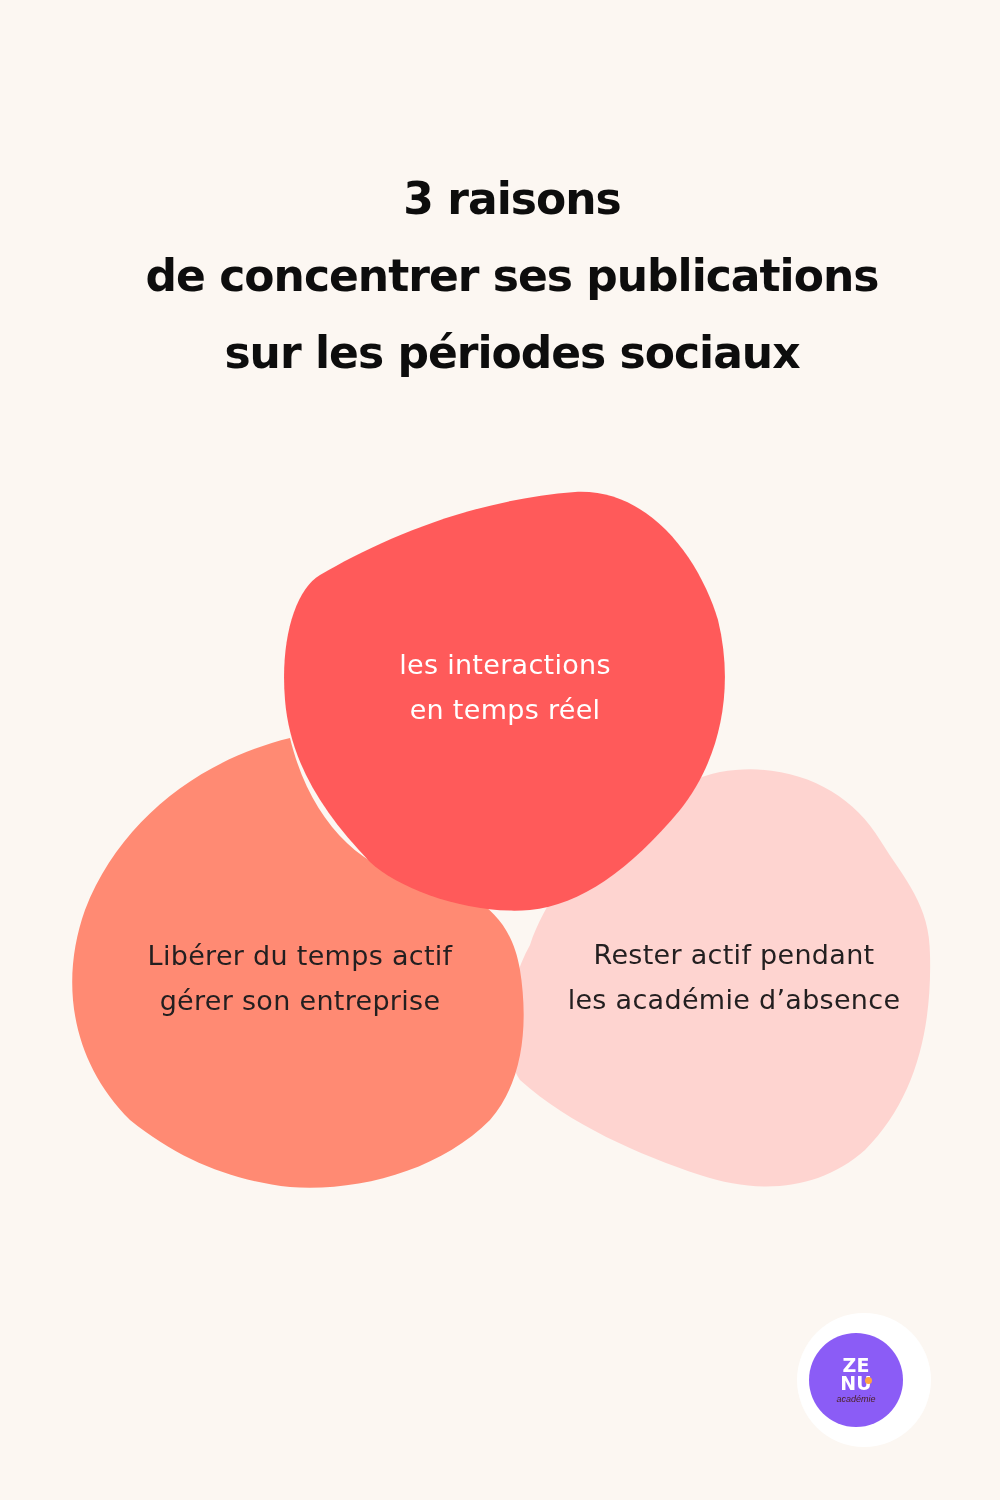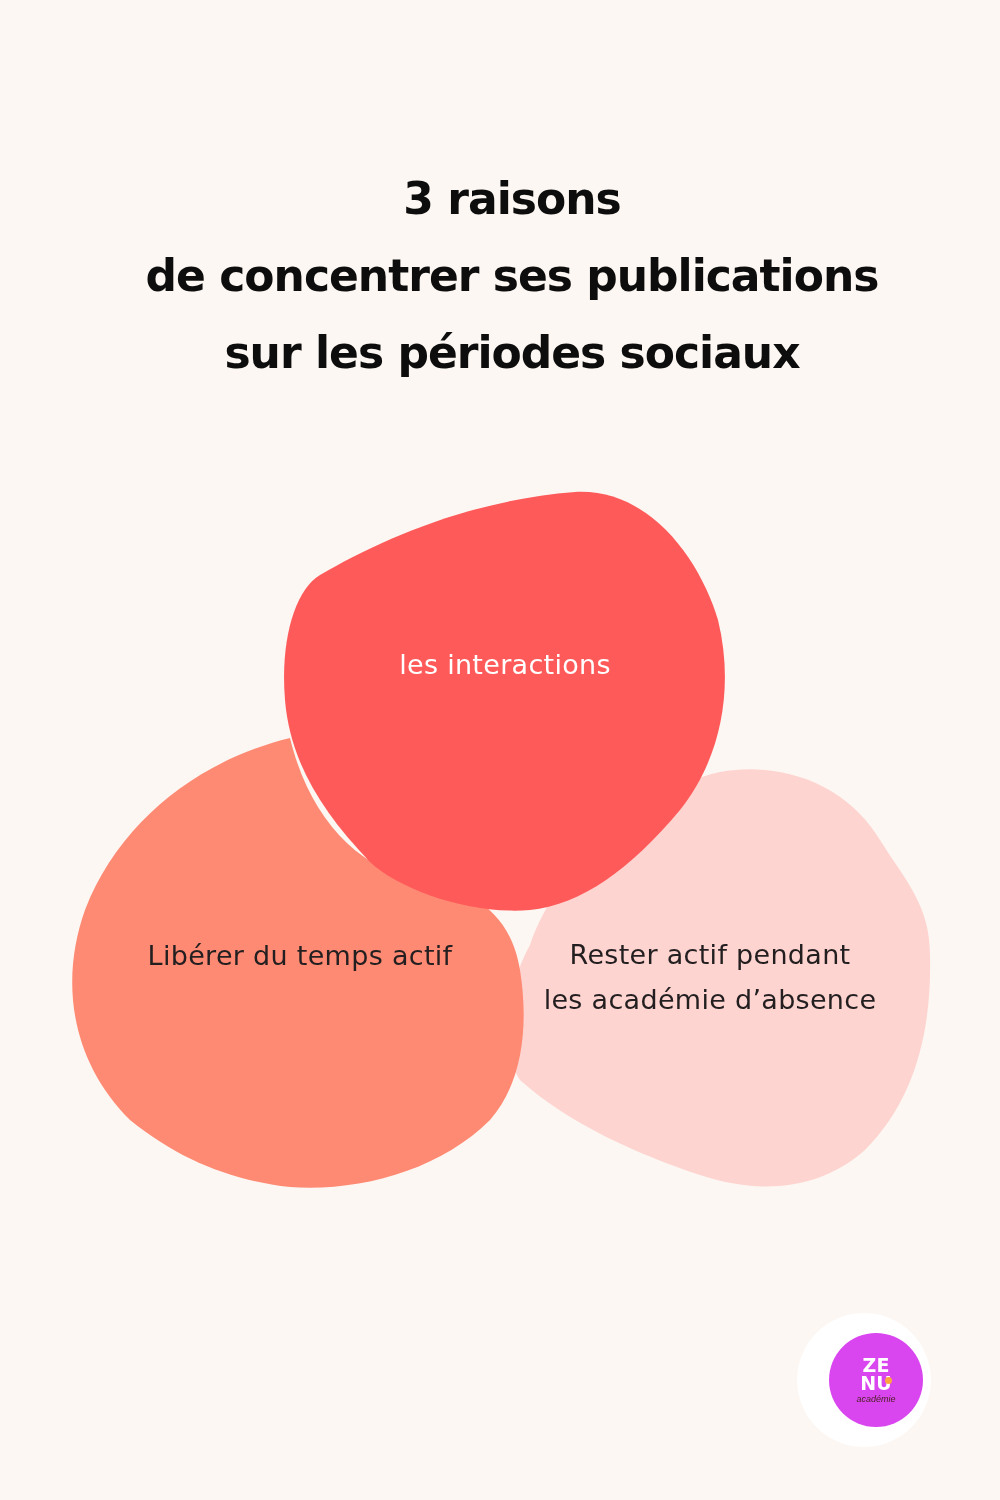--- a/index.html
+++ b/index.html
@@ -56,42 +56,42 @@
       width: 350px;
       color: #ffffff;
     }
     .text-left {
       left: 90px;
       top: 933px;
       width: 420px;
       color: #231f20;
     }
     .text-right {
-      left: 500px;
+      left: 524px;
       top: 932px;
       width: 420px;
       color: #231f20;
     }
     .logo-outer {
       position: absolute;
       left: 797px;
       top: 1313px;
       width: 134px;
       height: 134px;
       border-radius: 50%;
       background: #ffffff;
     }
     .logo-inner {
       position: absolute;
-      left: 32px;
+      left: 12px;
       top: 20px;
       width: 94px;
       height: 94px;
       border-radius: 50%;
-      background: #d946ef;
+      background: #8b5cf6;
     }
     .logo-word {
       position: absolute;
       left: 0;
       width: 94px;
       text-align: center;
       font-family: "DejaVu Sans", sans-serif;
       font-weight: bold;
       font-size: 19px;
       line-height: 18px;
@@ -155,24 +155,26 @@
            C 735 690, 720 760, 680 810
            C 630 870, 580 905, 530 910
            C 470 915, 400 890, 370 862
            C 320 810, 290 760, 285 700
            C 280 640, 295 590, 320 575
            C 380 540, 470 500, 575 492 Z"></path>
 </svg>
 
 <div class="blob-text text-top">
   <span>les interactions</span>
+  <span>en temps réel</span>
 </div>
 
 <div class="blob-text text-left">
   <span>Libérer du temps actif</span>
+  <span>gérer son entreprise</span>
 </div>
 
 <div class="blob-text text-right">
   <span>Rester actif pendant</span>
   <span>les académie d’absence</span>
 </div>
 
 <div class="logo-outer">
   <div class="logo-inner">
     <div class="logo-word line1">ZE</div>

